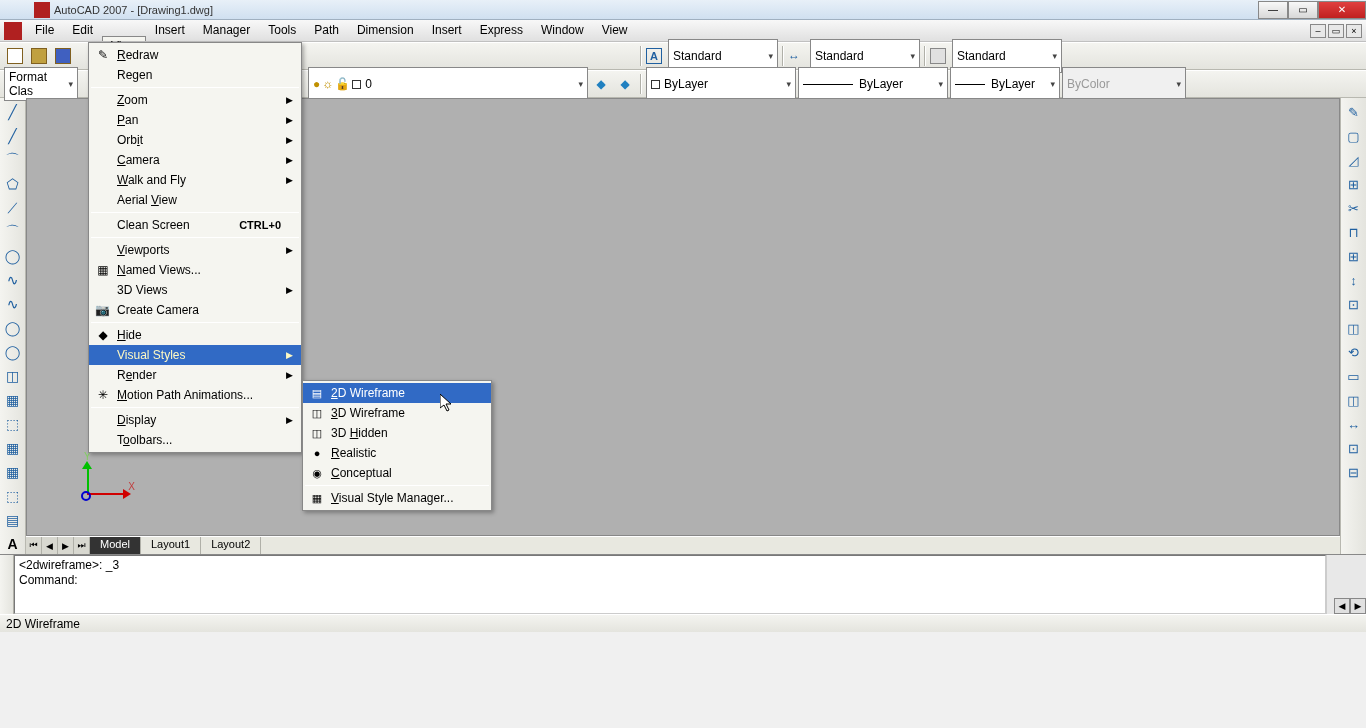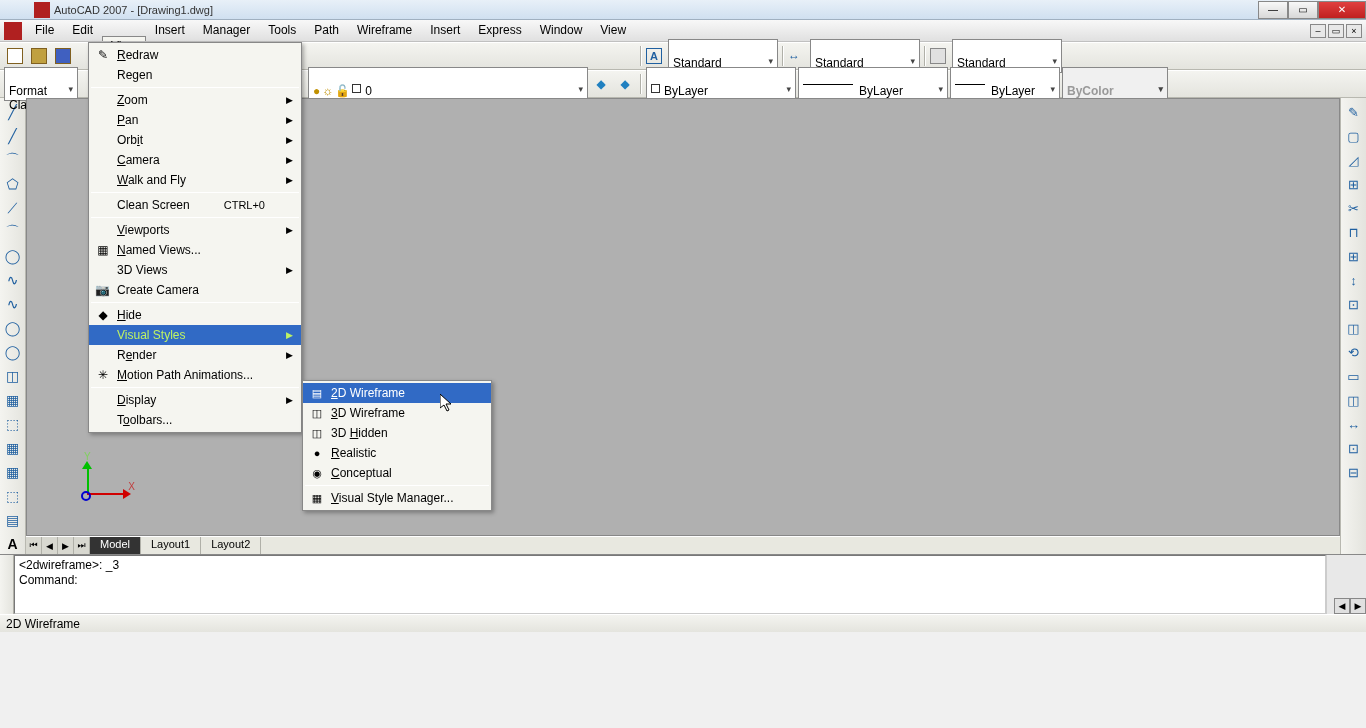--- a/index.html
+++ b/index.html
@@ -20,26 +20,26 @@
 .menu-item { padding: 3px 9px; cursor: default; position: relative; }
 .menu-item.active { background: #f5f5f0; border: 1px solid #888; border-bottom: none; padding: 2px 8px; margin-top: 16px; }
 .menu-right { margin-left: auto; display: flex; gap: 2px; padding-right: 4px; align-items: center;}
 .mini-btn { width: 16px; height: 14px; border: 1px solid #888; background: #e8e8e8; font-size: 9px; text-align: center; line-height: 12px;}
 
 
 .toolbar-row { height: 28px; background: linear-gradient(#f4f4f0, #e4e4de); border-top: 1px solid #fff; border-bottom: 1px solid #b8b8b0; display: flex; align-items: center; padding: 0 4px; gap: 2px; }
 .tb-btn { width: 22px; height: 22px; display: flex; align-items: center; justify-content: center; }
 .tb-icon { width: 16px; height: 16px; background: #c0a040; border: 1px solid #806020; }
 .tb-sep { width: 2px; height: 20px; border-left: 1px solid #b0b0a8; border-right: 1px solid #fff; margin: 0 2px; }
-.tb-dropdown { height: 20px; border: 1px solid #888; background: white; display: flex; padding: 16px 4px; font-size: 11px; position: relative; }
+.tb-dropdown { height: 20px; border: 1px solid #888; background: white; display: flex; align-items: center; padding: 16px 4px; font-size: 11px; position: relative; }
 .tb-dropdown::after { content: "▾"; position: absolute; right: 4px; font-size: 9px; color: #444; }
 .dd-md { width: 150px; }
 .dd-lg { width: 280px; }
 .dd-xs { width: 110px; }
-.dd-bycolor { width: 106px; background: #f0f0f0; color: #999; font-weight: bold; }
+.dd-bycolor { width: 124px; background: #f0f0f0; color: #999; }
 .layer-indicator { display:inline-block; width:9px; height:9px; border:1px solid #333; margin-right: 4px;}
 .line-sample { display:inline-block; width: 50px; border-top: 1px solid #000; margin-right: 6px; vertical-align: middle;}
 
 
 .workspace-row { display: flex; }
 .left-toolbar { width: 26px; background: linear-gradient(90deg,#f4f4f0,#e4e4de); border-right: 1px solid #b8b8b0; display: flex; flex-direction: column; align-items: center; padding-top: 4px; gap: 4px; }
 .left-toolbar .lt-btn { width: 20px; height: 20px; display: flex; align-items: center; justify-content: center; color: #2060a0; font-size: 14px;}
 .right-toolbar { width: 26px; background: linear-gradient(90deg,#f4f4f0,#e4e4de); border-left: 1px solid #b8b8b0; display: flex; flex-direction: column; align-items: center; padding-top: 4px; gap: 4px;}
 .right-toolbar .rt-btn { width: 20px; height: 20px; display: flex; align-items: center; justify-content: center; color: #2060a0; font-size: 13px;}
 
@@ -51,24 +51,24 @@
 .ucs-y::before{content:"Y"; position:absolute; top:-14px; left:-3px; color:#80d060; font-size:10px;}
 .ucs-x { position: absolute; left: 20px; bottom: 10px; width: 40px; height: 2px; background: #d00000; }
 .ucs-x::after{content:"X"; position:absolute; right:-8px; top:-12px; color:#c04040; font-size:10px;}
 .ucs-z { position: absolute; left: 14px; bottom: 4px; width: 10px; height: 10px; border: 2px solid #0000d0; border-radius:50%;}
 .ucs-arrow-x { position:absolute; left:56px; bottom:6px; width:0;height:0;border-left:8px solid #d00000; border-top:5px solid transparent; border-bottom:5px solid transparent;}
 .ucs-arrow-y { position:absolute; left:15px; bottom:36px; width:0;height:0;border-bottom:8px solid #00c000; border-left:5px solid transparent; border-right:5px solid transparent;}
 
 
 .dropdown-menu { position: absolute; left: 88px; top: 42px; width: 214px; background: #f5f5f0; border: 1px solid #888; box-shadow: 2px 2px 4px rgba(0,0,0,0.3); z-index: 100; padding: 2px 0;}
 .dropdown-menu .dm-item { height: 20px; display: flex; align-items: center; padding: 0 8px 0 28px; position: relative; }
-.dropdown-menu .dm-item.highlight { background: #316ac5; color: #bef264; }
+.dropdown-menu .dm-item.highlight { background: #316ac5; color: #fef9c3; }
 .dropdown-menu .dm-sep { height: 1px; background: #c0c0b8; border-bottom:1px solid #fff; margin: 2px 2px; }
 .dm-submenu-arrow { position: absolute; right: 8px; font-size: 9px; }
-.dm-shortcut { position: absolute; right: 36px; font-size: 11px; }
+.dm-shortcut { position: absolute; right: 20px; font-size: 11px; font-weight: bold; }
 .dm-icon { position: absolute; left: 6px; width: 16px; height: 16px; font-size:12px; display:flex; align-items:center; justify-content:center;}
 .u { text-decoration: underline; }
 
 
 .submenu { position: absolute; left: 302px; top: 380px; width: 190px; background: #f5f5f0; border: 1px solid #888; box-shadow: 2px 2px 4px rgba(0,0,0,0.3); z-index: 101; padding: 2px 0;}
 .submenu .sm-item { height: 20px; display: flex; align-items: center; padding: 0 8px 0 28px; position: relative; }
 .submenu .sm-item.highlight { background: #316ac5; color: white; }
 .submenu .sm-sep { height: 1px; background: #c0c0b8; border-bottom:1px solid #fff; margin: 2px 2px; }
 .sm-icon { position: absolute; left: 6px; width: 16px; height: 16px; display:flex;align-items:center;justify-content:center; font-size:11px;}
 
@@ -109,21 +109,21 @@
 
 <div class="menu-bar">
   <div class="app-icon"></div>
   <div class="menu-item">File</div>
   <div class="menu-item">Edit</div>
   <div class="menu-item active">View</div>
   <div class="menu-item">Insert</div>
   <div class="menu-item">Manager</div>
   <div class="menu-item">Tools</div>
   <div class="menu-item">Path</div>
-  <div class="menu-item">Wireframe</div>
+  <div class="menu-item">Dimension</div>
   <div class="menu-item">Insert</div>
   <div class="menu-item">Express</div>
   <div class="menu-item">Window</div>
   <div class="menu-item">View</div>
   <div class="menu-right">
     <div class="mini-btn">–</div>
     <div class="mini-btn">▭</div>
     <div class="mini-btn">×</div>
   </div>
 </div>
@@ -280,20 +280,23 @@
       <span class="dm-submenu-arrow">▶</span>
     </div>
     <div class="dm-item">
       <span><span class="u">C</span>amera</span>
       <span class="dm-submenu-arrow">▶</span>
     </div>
     <div class="dm-item">
       <span><span class="u">W</span>alk and Fly</span>
       <span class="dm-submenu-arrow">▶</span>
     </div>
+    <div class="dm-item">
+      <span>Aerial <span class="u">V</span>iew</span>
+    </div>
     <div class="dm-sep"></div>
     <div class="dm-item">
       <span>Clean Screen</span>
       <span class="dm-shortcut">CTRL+0</span>
     </div>
     <div class="dm-sep"></div>
     <div class="dm-item">
       <span><span class="u">V</span>iewports</span>
       <span class="dm-submenu-arrow">▶</span>
     </div>

